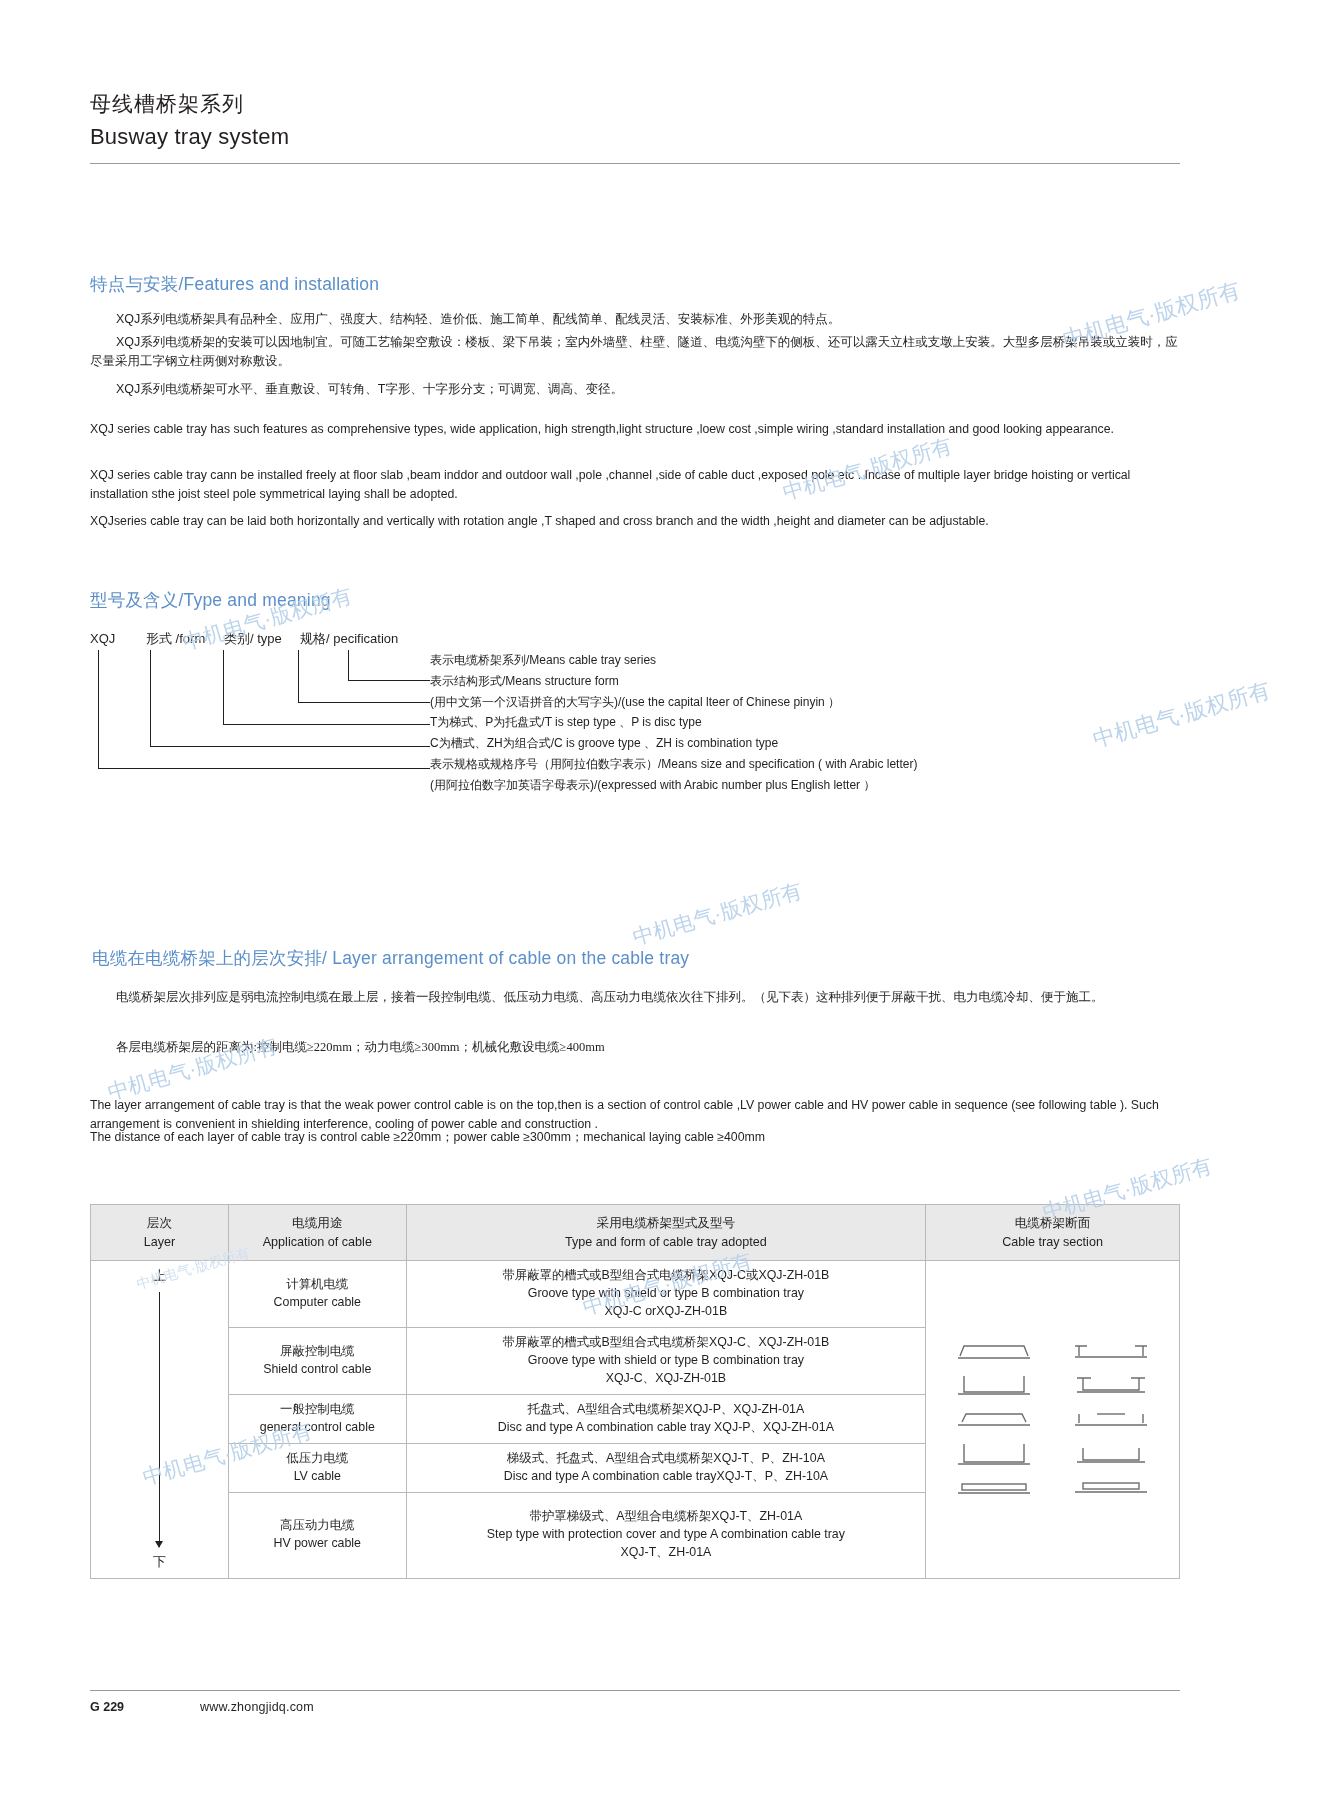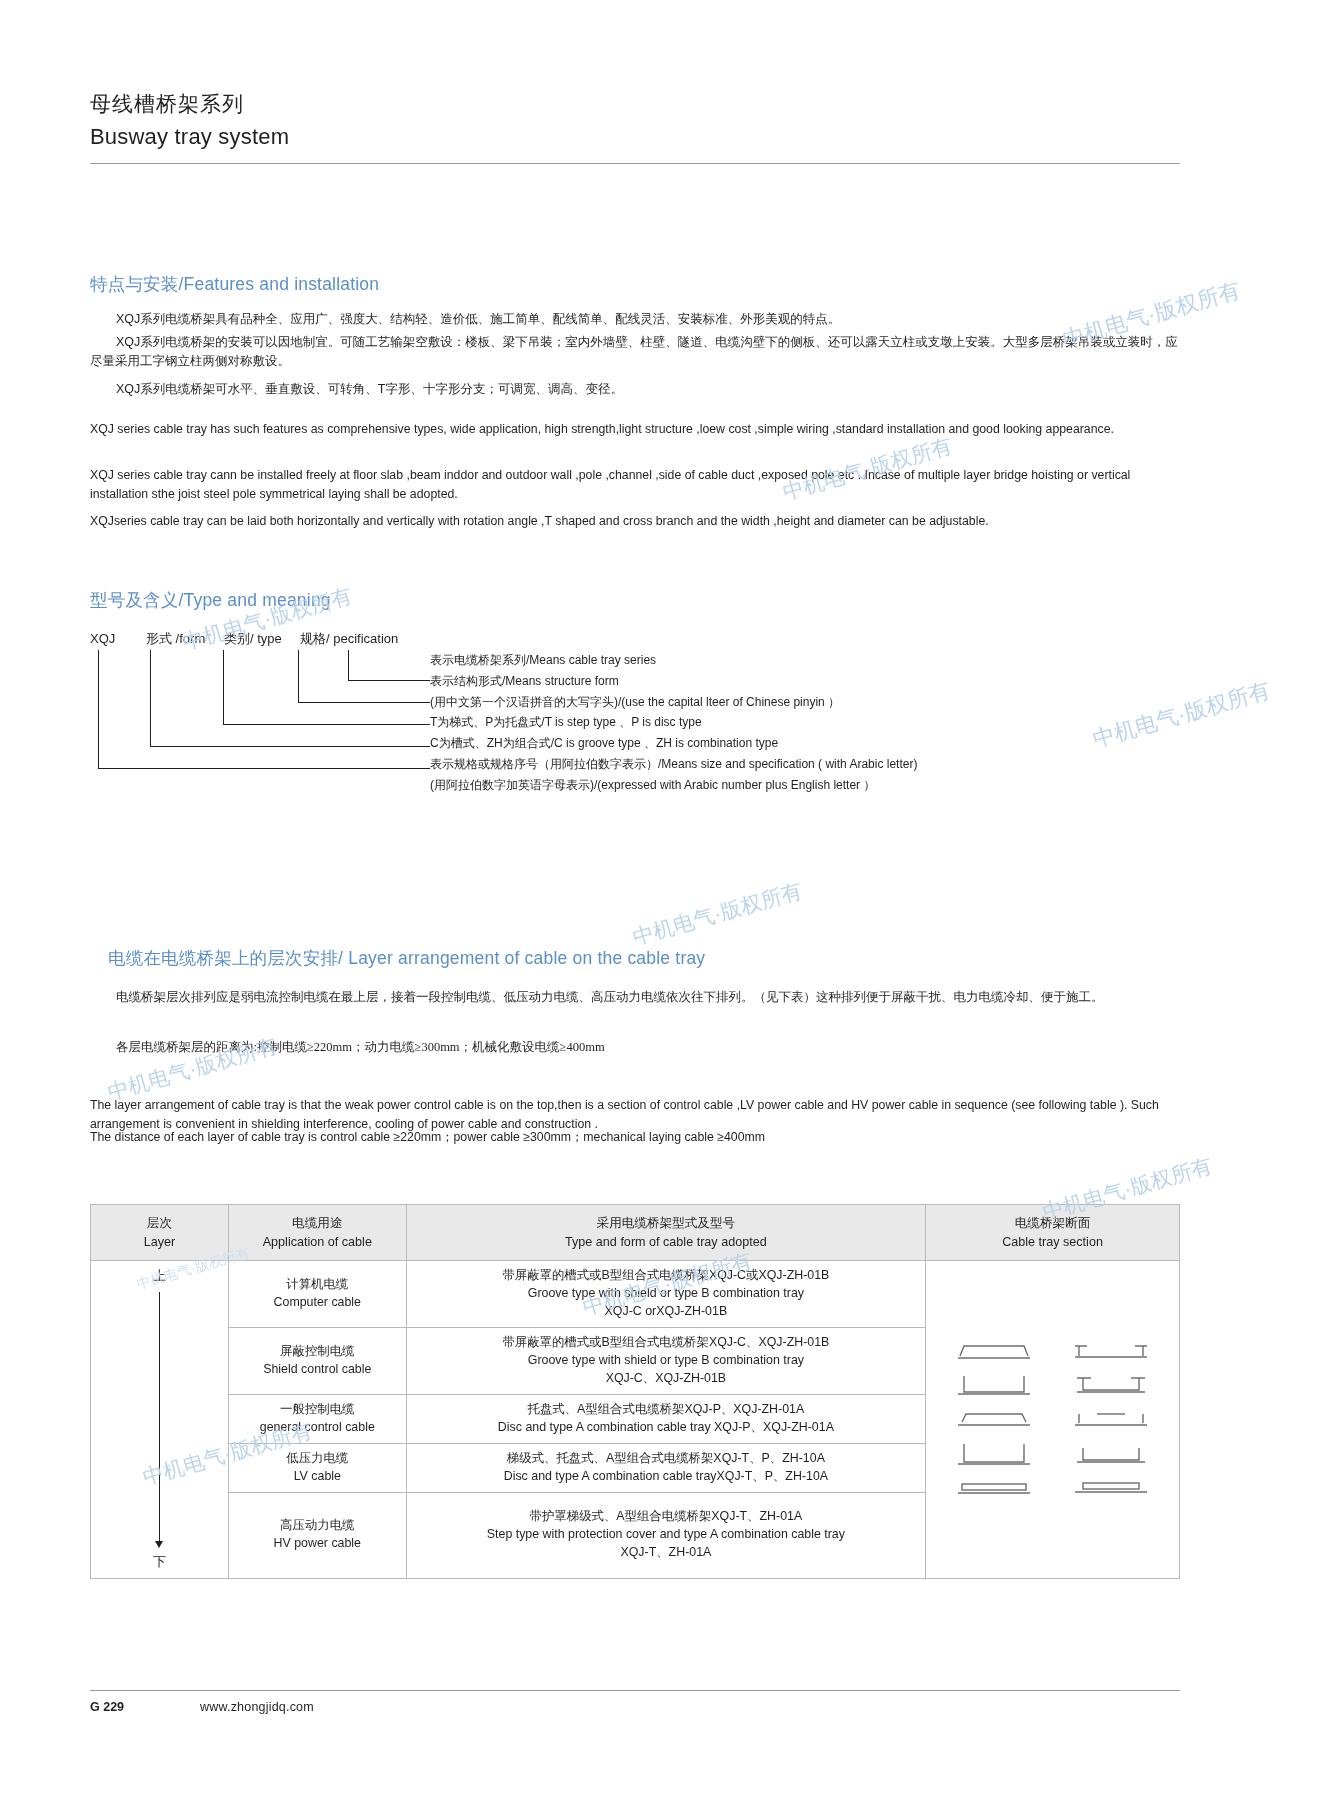--- a/index.html
+++ b/index.html
@@ -248,21 +248,21 @@
         <div>表示结构形式/Means structure form</div>
         <div>(用中文第一个汉语拼音的大写字头)/(use the capital lteer of Chinese pinyin ）</div>
         <div>T为梯式、P为托盘式/T is step type 、P is disc type</div>
         <div>C为槽式、ZH为组合式/C is groove type 、ZH is combination type</div>
         <div>表示规格或规格序号（用阿拉伯数字表示）/Means size and specification ( with Arabic letter)</div>
         <div>(用阿拉伯数字加英语字母表示)/(expressed with Arabic number plus English letter ）</div>
       </div>
     </div>
   </div>
 
-  <div class="section-heading" style="left:108px; top:946px;">电缆在电缆桥架上的层次安排/ Layer arrangement of cable on the cable tray</div>
+  <div class="section-heading" style="left:92px; top:946px;">电缆在电缆桥架上的层次安排/ Layer arrangement of cable on the cable tray</div>
 
   <div class="para indent" style="left:90px; top:988px;">电缆桥架层次排列应是弱电流控制电缆在最上层，接着一段控制电缆、低压动力电缆、高压动力电缆依次往下排列。（见下表）这种排列便于屏蔽干扰、电力电缆冷却、便于施工。</div>
   <div class="para indent" style="left:90px; top:1038px;font-family:Liberation Serif, serif;">各层电缆桥架层的距离为:控制电缆≥220mm；动力电缆≥300mm；机械化敷设电缆≥400mm</div>
   <div class="para en" style="left:90px; top:1096px;">The layer arrangement of cable tray is that the weak power control cable is on the top,then is a section of control cable ,LV power cable and HV power cable in sequence (see following table ). Such arrangement is convenient in shielding interference, cooling of power cable and construction .</div>
   <div class="para en" style="left:90px; top:1128px;">The distance of each layer of cable tray is control cable ≥220mm；power cable ≥300mm；mechanical laying cable ≥400mm</div>
 
   <div class="tbl-wrap">
     <table class="layer-table">
       <colgroup>
         <col class="col-layer">

